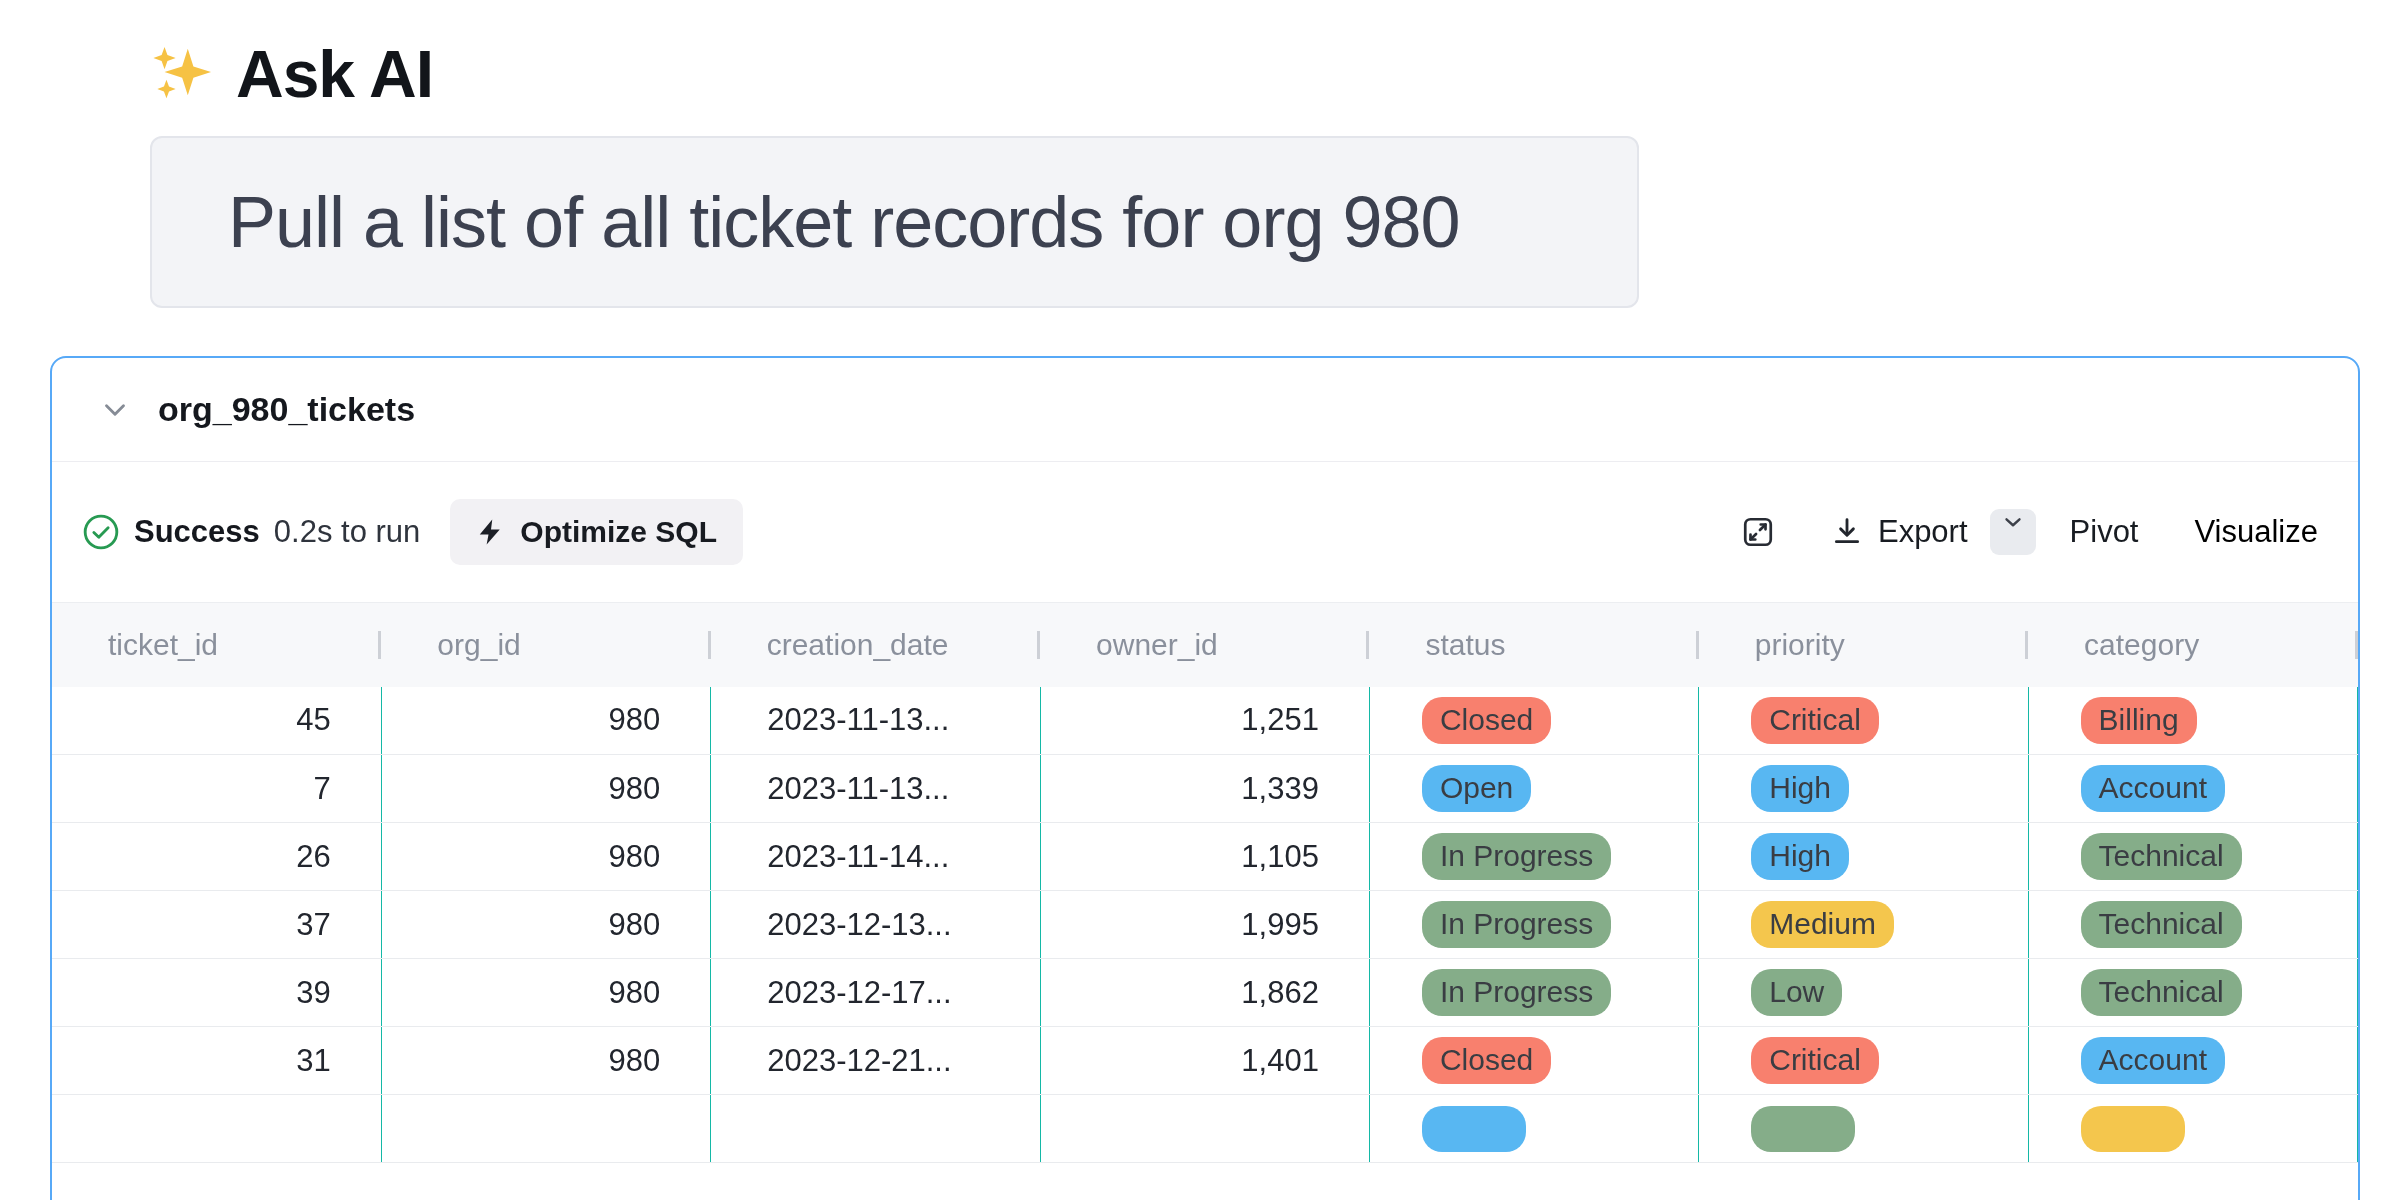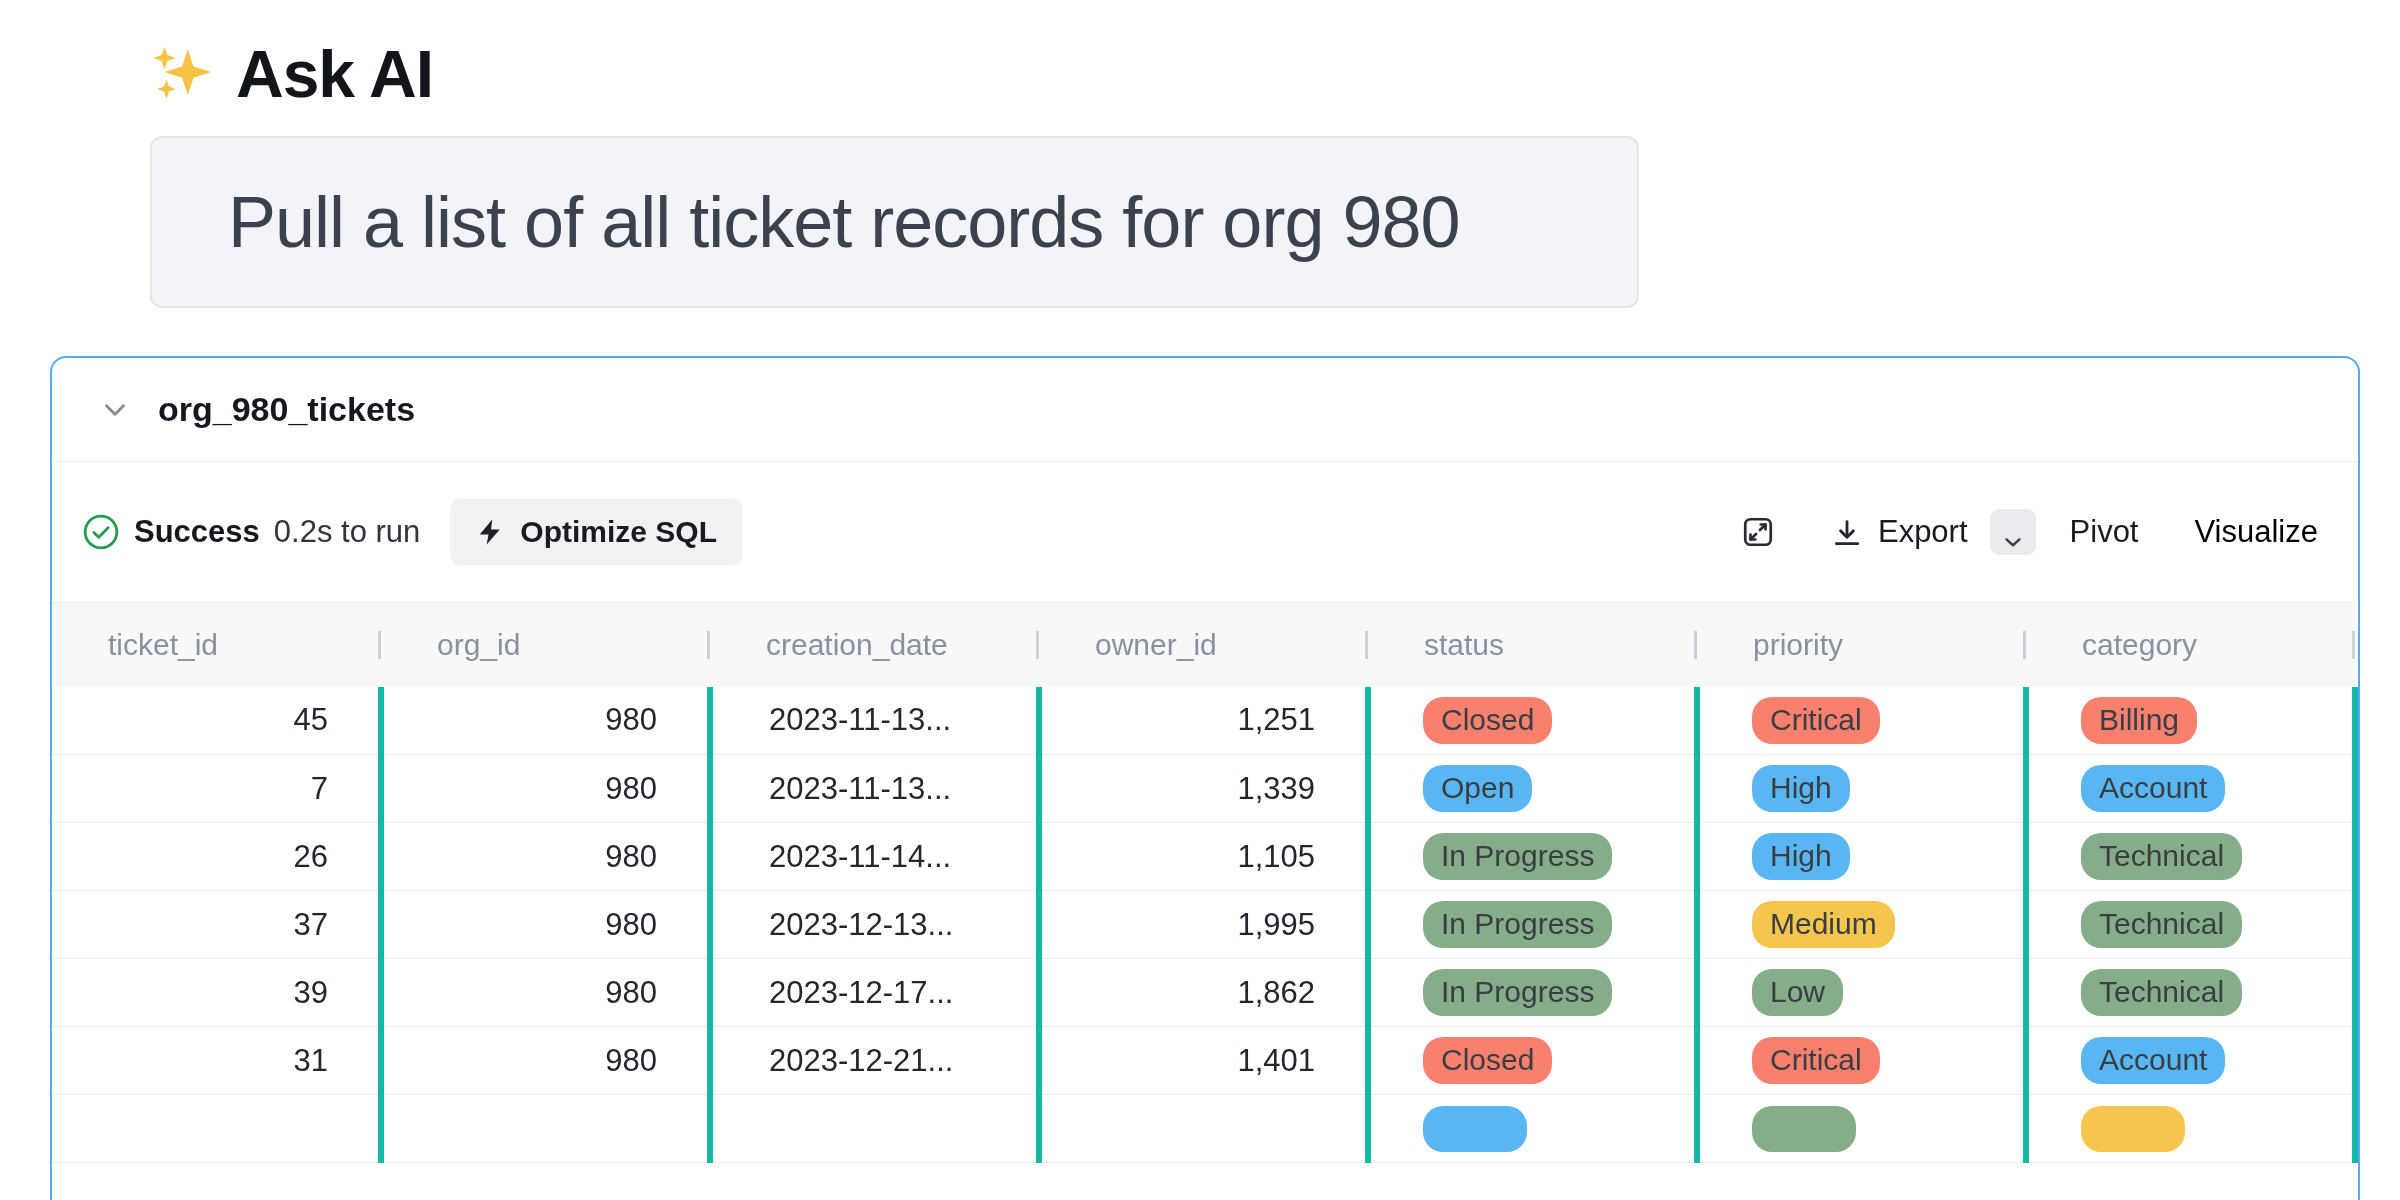--- a/index.html
+++ b/index.html
@@ -37,40 +37,40 @@
 
   .status-row{height:140px;display:flex;align-items:center;padding:0 40px 0 30px;}
   .success-label{font-size:31px;font-weight:700;margin-left:14px;color:#15181e;}
   .runtime{font-size:31px;color:#2f343d;margin-left:14px;}
   .optimize-btn{
     margin-left:30px;height:66px;padding:0 26px;border-radius:10px;background:#f2f1f4;
     display:flex;align-items:center;gap:14px;font-size:30px;font-weight:700;color:#181b21;
     border:none;cursor:pointer;font-family:inherit;
   }
   .toolbar-right{margin-left:auto;display:flex;align-items:center;}
-  .plain-btn{background:none;border:none;padding:0;cursor:pointer;font-family:inherit;display:flex;align-items:flex-end;}
+  .plain-btn{background:none;border:none;padding:0;cursor:pointer;font-family:inherit;display:flex;align-items:flex-start;}
   .expand-btn{margin-right:54px;}
   .export-btn{gap:14px;font-size:31px;color:#181c22;}
   .export-caret-btn{margin-left:22px;width:46px;height:46px;border-radius:9px;background:#e9ebef;justify-content:center;}
   .pivot-btn{margin-left:34px;font-size:31px;color:#181c22;}
   .visualize-btn{margin-left:56px;font-size:31px;color:#000000;}
   .icon{display:flex;align-items:center;}
 
   table{width:100%;border-collapse:collapse;table-layout:fixed;}
   thead th{
     height:84px;background:#f7f8fa;font-weight:400;font-size:30px;color:#8a909c;
     text-align:left;padding:0 10px 0 56px;position:relative;border-top:1px solid #eceef1;
     overflow:hidden;white-space:nowrap;text-overflow:ellipsis;cursor:pointer;
   }
   thead th::after{
     content:"";position:absolute;right:0;top:50%;transform:translateY(-50%);
     width:3px;height:28px;background:#cdd0d6;
   }
   tbody td{
-    height:68px;border-bottom:1px solid #e9ebee;border-right:6px solid #14b8a6;
+    height:68px;border-bottom:1px solid #e9ebee;border-right:1px solid #14b8a6;
     font-size:31px;color:#22262e;padding:0;white-space:nowrap;overflow:hidden;
   }
   td.num{text-align:right;padding-right:50px;}
   td.txt{text-align:left;padding-left:56px;}
   td.badge-cell{padding-left:52px;}
   .badge{
     display:inline-block;padding:6px 18px;border-radius:20px;font-size:30px;
     color:var(--badge-text);line-height:1.15;vertical-align:middle;
   }
   .badge-red{background:var(--badge-red);}

